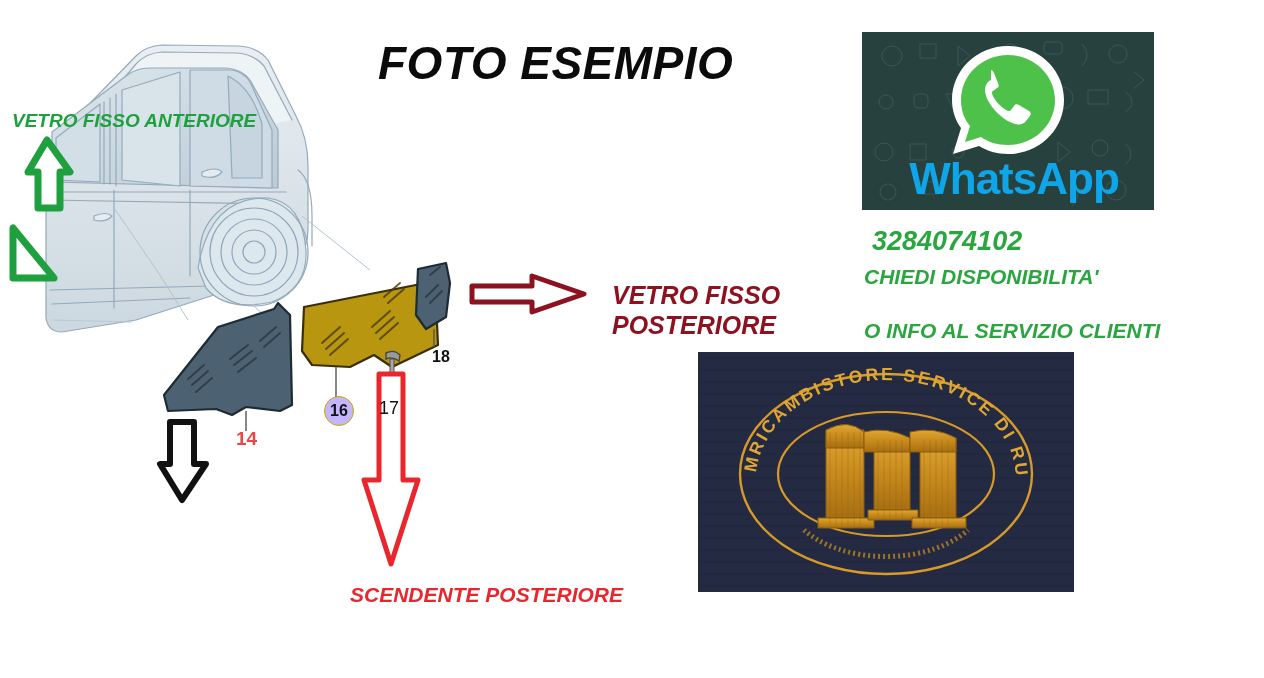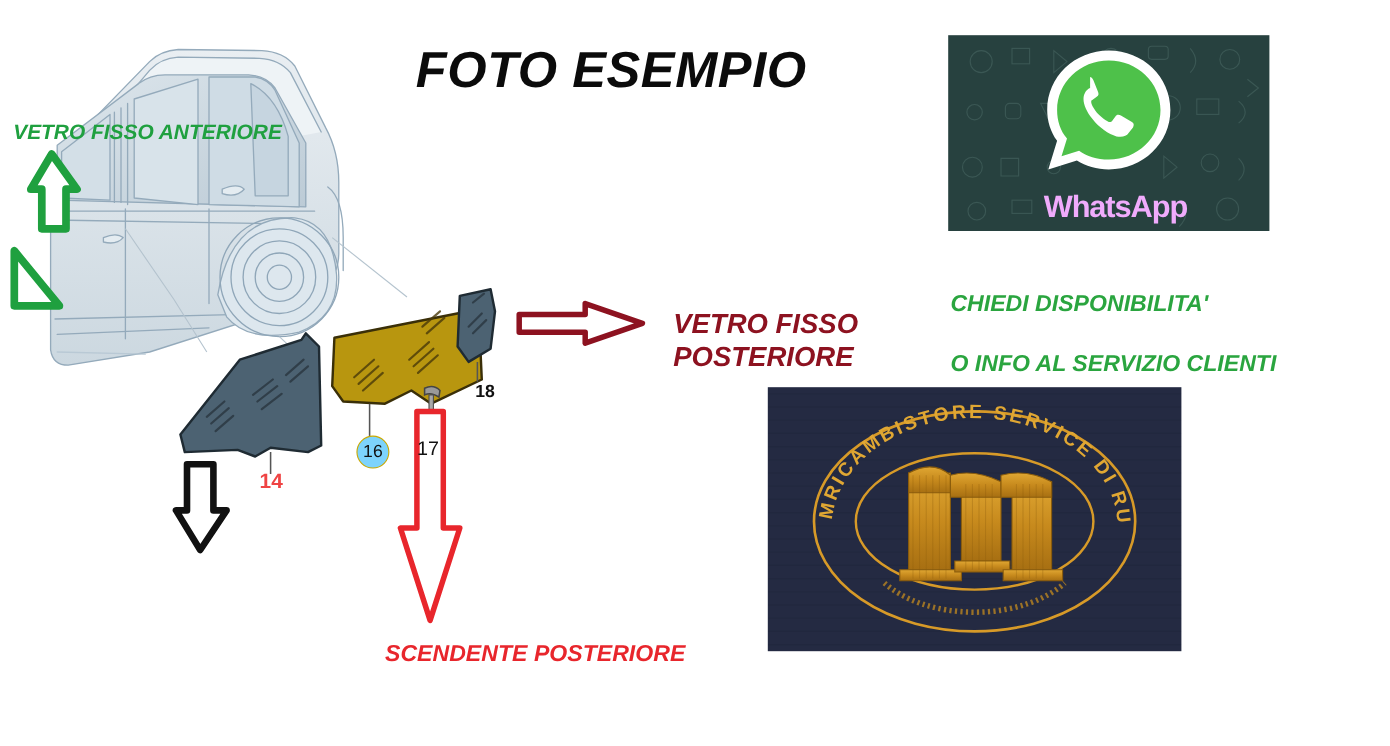--- a/index.html
+++ b/index.html
@@ -82,22 +82,22 @@
   }
   #wa-logo-wrap {
     position: absolute;
     left: 50%; top: 8px;
     transform: translateX(-50%);
   }
   #wa-wordmark {
     position: absolute;
     left: 12px; right: 0; bottom: 6px;
     text-align: center;
-    color: #f0abfc;
-    font-size: 28px;
+    color: #0ea5e9;
+    font-size: 44px;
     font-weight: bold;
     letter-spacing: -1px;
   }
 
   
   .contact {
     font-weight: bold;
     font-style: italic;
     color: #2aa53f;
     white-space: nowrap;
@@ -217,22 +217,22 @@
     <g stroke="#555" stroke-width="1.4">
       <path d="M96 156 L96 176"></path>
       <path d="M186 112 L186 142"></path>
       <path d="M284 74 L284 92"></path>
     </g>
   </svg>
 
   <div class="abs" style="left:236px; top:428px; font-size:19px; font-weight:bold; color:#ef4444;">14</div>
 
   <div class="abs" style="left:324px; top:396px; width:28px; height:28px; border-radius:50%;
-       background:#7dd3fc; border:1px solid #caa800; display:flex; align-items:center;
-       justify-content:center; font-size:16px; font-weight:normal; color:#111;">16</div>
+       background:#c4b5fd; border:1px solid #caa800; display:flex; align-items:center;
+       justify-content:center; font-size:16px; font-weight:bold; color:#111;">16</div>
 
   <div class="abs" style="left:379px; top:398px; font-size:18px; font-weight:normal; color:#111; z-index:4;">17</div>
 
   <div class="abs" style="left:432px; top:348px; font-size:16px; font-weight:bold; color:#111;">18</div>
 
   <svg id="arrow-green-up" class="abs" width="60" height="82" viewBox="0 0 60 82">
     <path d="M25 8 L48 40 L38 40 L38 76 L16 76 L16 40 L6 40 Z" fill="#ffffff" stroke="#1fa03f" stroke-width="7" stroke-linejoin="round"></path>
   </svg>
 
   <svg id="tri-green" class="abs" width="58" height="66" viewBox="0 0 58 66">
@@ -307,20 +307,21 @@
         <path d="M50 40 c-3 1 -6 5 -6 10 0 5 3 12 8 18 6 8 15 14 22 16 5 1 9 0 11 -3
                  l4 -5 c1 -2 1 -4 -1 -5 l-10 -6 c-2 -1 -4 -1 -5 1 l-3 4 c-1 1 -2 1 -3 1
                  -4 -2 -9 -6 -12 -10 -2 -3 -4 -6 -4 -8 0 -1 0 -2 1 -2 l4 -3 c2 -1 2 -3 1 -5
                  l-4 -10 c-1 -2 -2 -3 -3 -3 Z" fill="#ffffff"></path>
       </svg>
     </div>
 
     <div id="wa-wordmark">WhatsApp</div>
   </div>
 
+  <div id="contact-phone" class="abs contact">3284074102</div>
   <div id="contact-l1" class="abs contact">CHIEDI DISPONIBILITA'</div>
   <div id="contact-l2" class="abs contact">O INFO AL SERVIZIO CLIENTI</div>
 
   <div id="shop-logo" class="abs">
     <svg class="weave" viewBox="0 0 376 240" preserveAspectRatio="none">
       <g stroke="#1b2036" stroke-width="1" opacity=".5">
         <path d="M0 6 H376 M0 18 H376 M0 30 H376 M0 42 H376 M0 54 H376 M0 66 H376
                  M0 78 H376 M0 90 H376 M0 102 H376 M0 114 H376 M0 126 H376 M0 138 H376
                  M0 150 H376 M0 162 H376 M0 174 H376 M0 186 H376 M0 198 H376 M0 210 H376
                  M0 222 H376 M0 234 H376"></path>

